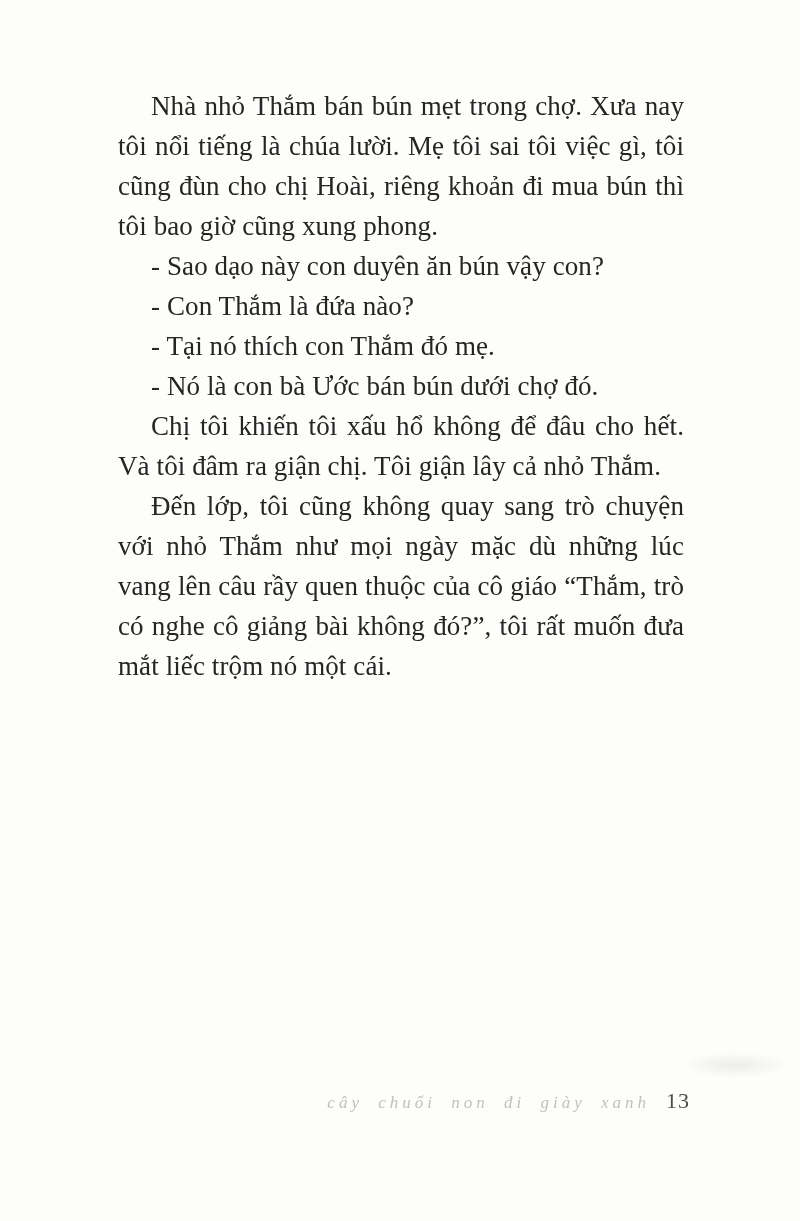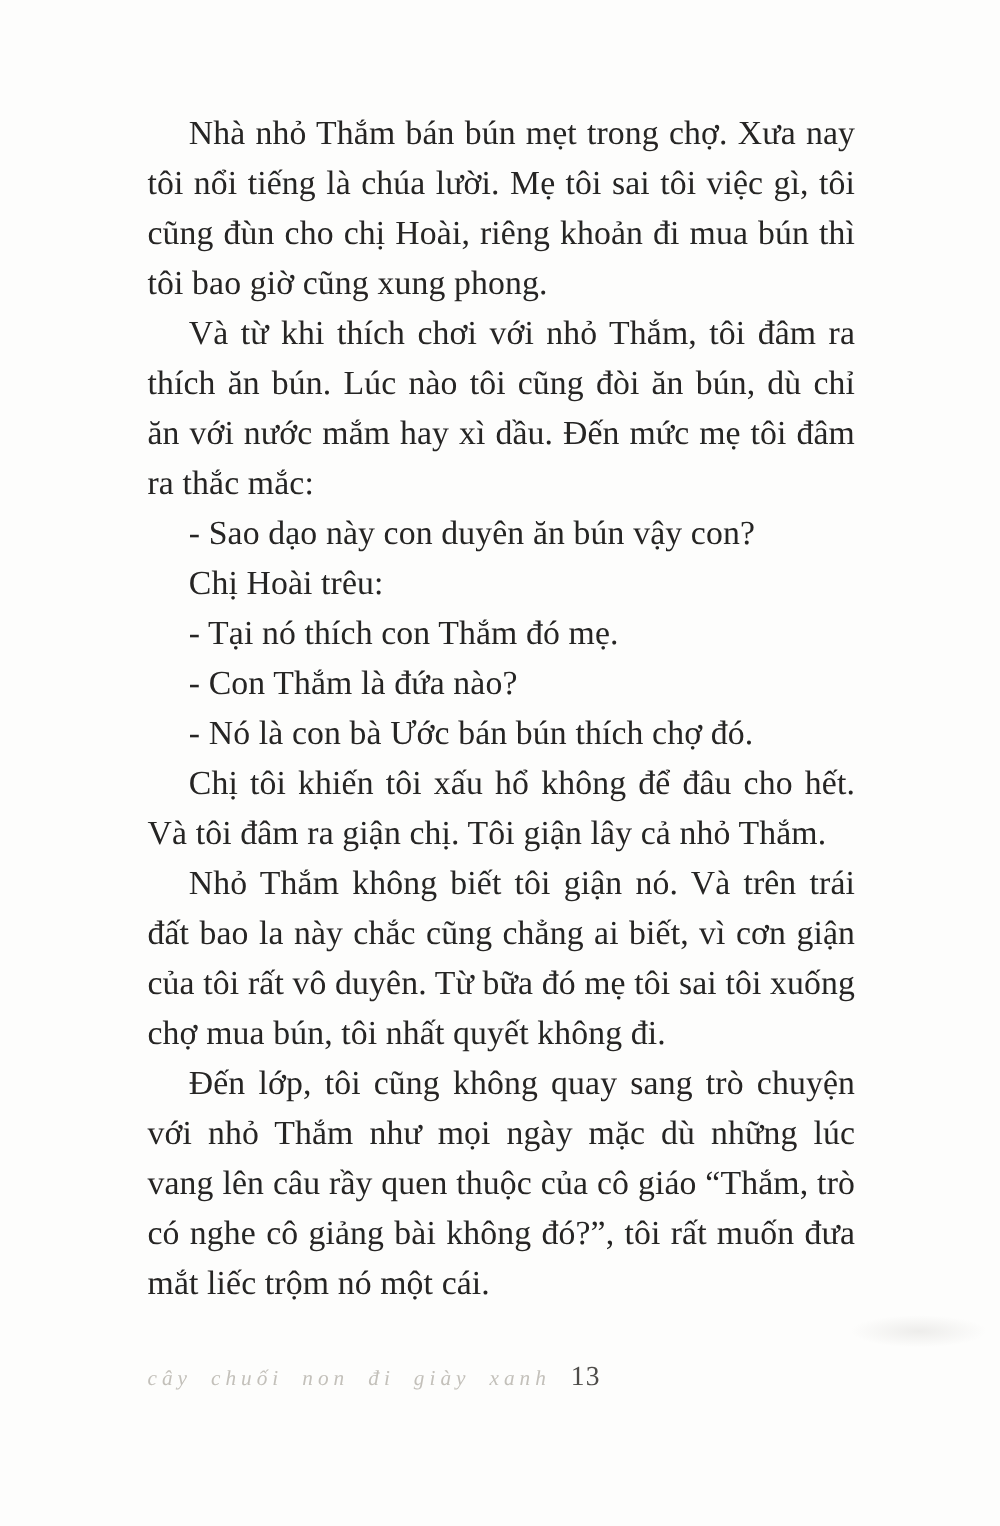--- a/index.html
+++ b/index.html
@@ -29,20 +29,21 @@
     color: #262524;
     text-align: justify;
     text-indent: 33px;
     letter-spacing: 0.1px;
   }
   .page-footer {
     position: absolute;
     left: 118px;
     top: 1088px;
     width: 572px;
+    text-align: right;
     white-space: nowrap;
   }
   .running-title {
     font-style: italic;
     font-size: 17px;
     letter-spacing: 4px;
     word-spacing: 7px;
     color: #c3c0ba;
   }
   .page-number {
@@ -61,28 +62,25 @@
     pointer-events: none;
   }
 </style>
 </head>
 <body>
 
 <div class="scan-page">
 
   <div class="text-block">
     <p>Nhà nhỏ Thắm bán bún mẹt trong chợ. Xưa nay tôi nổi tiếng là chúa lười. Mẹ tôi sai tôi việc gì, tôi cũng đùn cho chị Hoài, riêng khoản đi mua bún thì tôi bao giờ cũng xung phong.</p>
-    <p>Và từ khi thích chơi với nhỏ Thắm, tôi đâm ra thích ăn bún. Lúc nào tôi cũng đòi ăn bún, dù chỉ ăn với nước mắm hay xì dầu. Đến mức mẹ tôi đâm ra thắc mắc:</p>
     <p>- Sao dạo này con duyên ăn bún vậy con?</p>
-    <p>Chị Hoài trêu:</p>
+    <p>- Con Thắm là đứa nào?</p>
     <p>- Tại nó thích con Thắm đó mẹ.</p>
-    <p>- Con Thắm là đứa nào?</p>
-    <p>- Nó là con bà Ước bán bún thích chợ đó.</p>
+    <p>- Nó là con bà Ước bán bún dưới chợ đó.</p>
     <p>Chị tôi khiến tôi xấu hổ không để đâu cho hết. Và tôi đâm ra giận chị. Tôi giận lây cả nhỏ Thắm.</p>
-    <p>Nhỏ Thắm không biết tôi giận nó. Và trên trái đất bao la này chắc cũng chẳng ai biết, vì cơn giận của tôi rất vô duyên. Từ bữa đó mẹ tôi sai tôi xuống chợ mua bún, tôi nhất quyết không đi.</p>
     <p>Đến lớp, tôi cũng không quay sang trò chuyện với nhỏ Thắm như mọi ngày mặc dù những lúc vang lên câu rầy quen thuộc của cô giáo “Thắm, trò có nghe cô giảng bài không đó?”, tôi rất muốn đưa mắt liếc trộm nó một cái.</p>
   </div>
 
   <div class="page-footer">
     <span class="running-title">cây chuối non đi giày xanh</span><span class="page-number">13</span>
   </div>
 
   <div class="scan-smudge"></div>
 
 </div>

